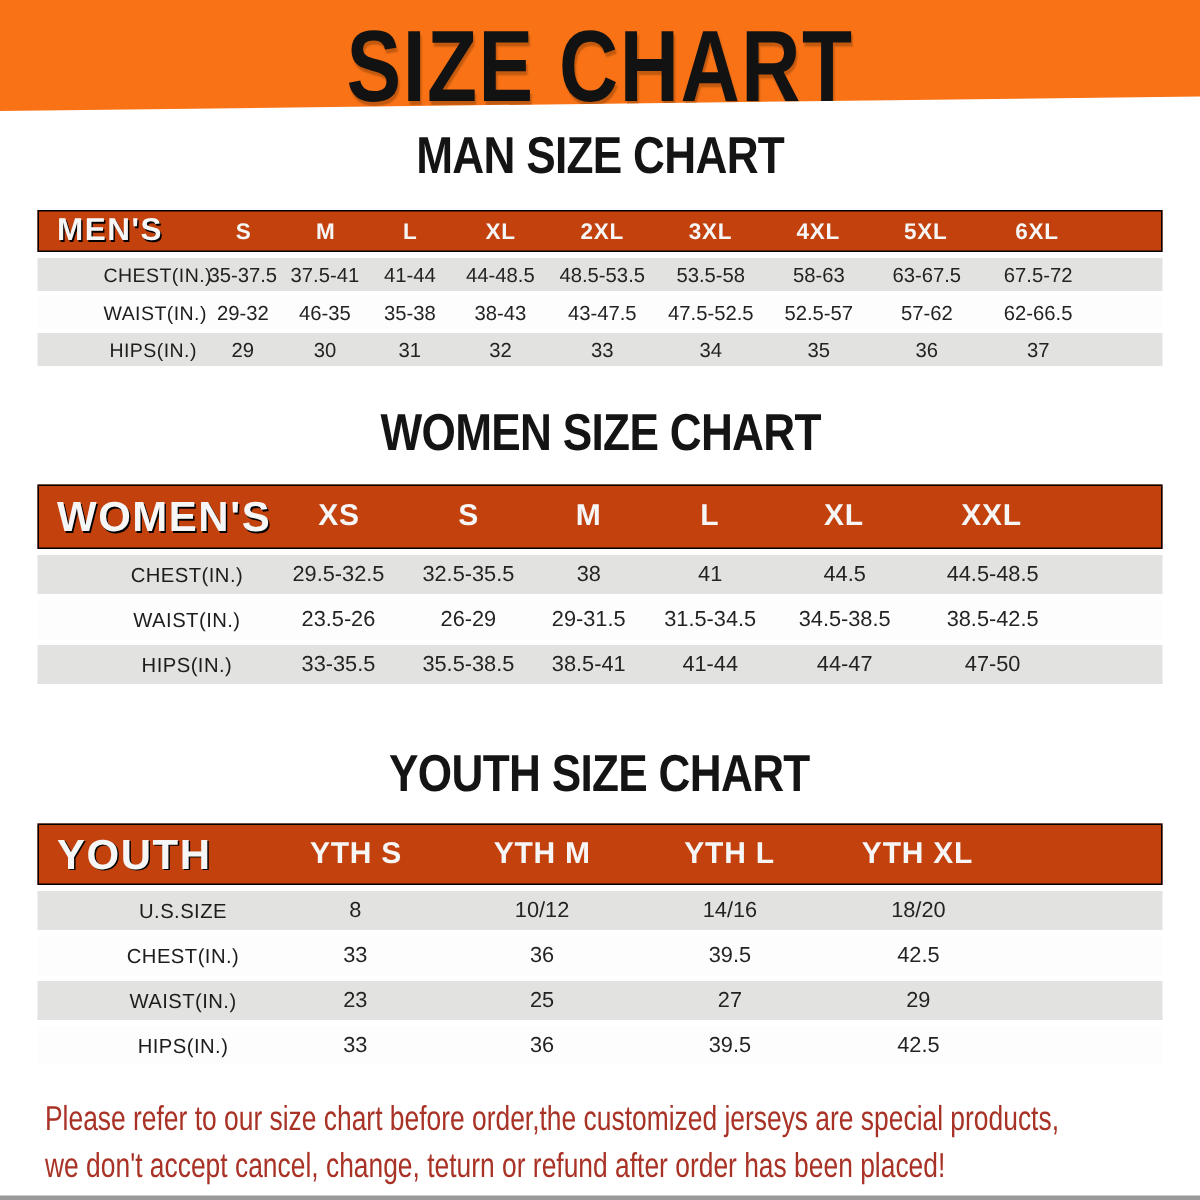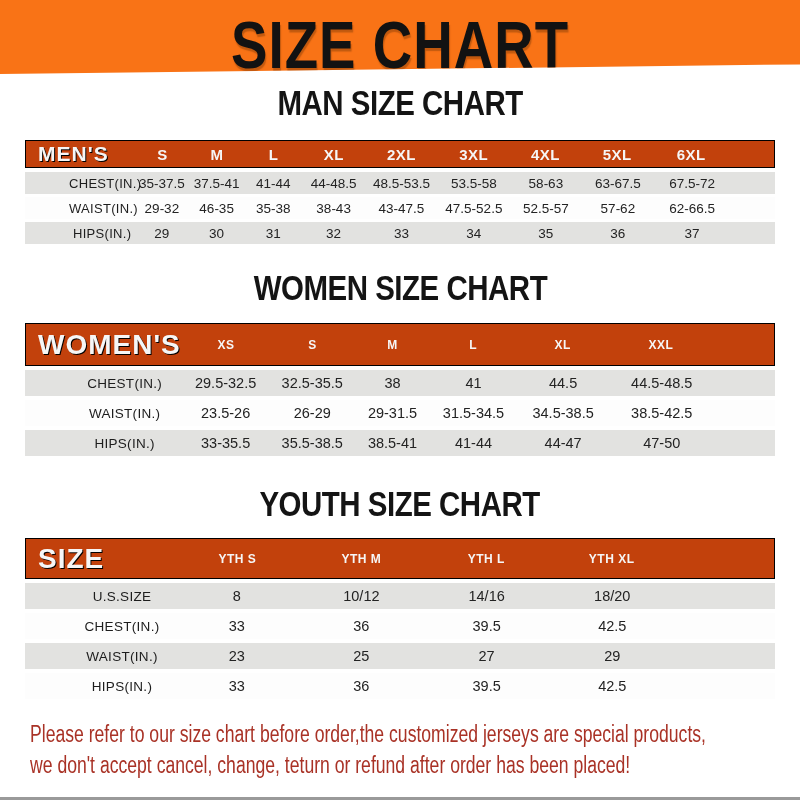--- a/index.html
+++ b/index.html
@@ -20,40 +20,40 @@
   }
 
   
   .sec-heading { text-align:center; height:38px; line-height:38px; }
   .sec-heading span {
     display:inline-block; font-weight:bold; font-size:31px; color:#141414;
     letter-spacing:-0.5px; transform:scale(0.95,1.12); transform-origin:50% 50%;
   }
   .h-man   { margin-top:11px; }
   .h-women { margin-top:26px; }
-  .h-youth { margin-top:30px; }
+  .h-youth { margin-top:41px; }
 
   
   .table-wrap { width:750px; margin-left:25px; }
   .t-man   { margin-top:17px; }
   .t-women { margin-top:15px; }
   .t-youth { margin-top:14px; }
 
   .trow { display:grid; align-items:center; width:100%; }
   .tbl-men   { grid-template-columns:14.7% 7.1% 7.5% 7.6% 8.5% 9.6% 9.7% 9.5% 9.7% 10.1%; }
   .tbl-women { grid-template-columns:20.7% 12.1% 11% 10.4% 11.2% 12.7% 13.6%; }
   .tbl-youth { grid-template-columns:20% 16.5% 16.7% 16.7% 16.8%; }
 
   .hrow { background:#c2410c; color:#f6f6f6; border:1px solid #000; }
   .t-man   .hrow { height:28px; margin-bottom:4px; }
   .t-women .hrow { height:43px; margin-bottom:4px; }
   .t-youth .hrow { height:41px; margin-bottom:4px; }
 
   .cell { text-align:center; white-space:nowrap; }
-  .hcell { font-size:12px; font-weight:bold; letter-spacing:0.5px; }
+  .hcell { font-size:20px; font-weight:bold; letter-spacing:0.5px; }
   .t-man .hcell { font-size:15px; }
   .corner {
     text-align:left; padding-left:12px; font-weight:bold; font-size:28px;
     letter-spacing:1px; text-shadow:1px 1px 0 #000;
   }
   .t-man .corner { font-size:21px; }
 
   .drow { background:#fdfdfd; margin-bottom:3px; color:#232323; }
   .t-man   .drow { height:22px; font-size:13.5px; }
   .t-women .drow { height:26px; margin-bottom:4px; font-size:14.5px; }
@@ -173,21 +173,21 @@
         <div class="cell value-cell">44-47</div>
         <div class="cell value-cell">47-50</div>
       </div>
     </div>
 
   <div class="sec-heading h-youth">
     <span>YOUTH SIZE CHART</span>
   </div>
   <div class="table-wrap t-youth">
       <div class="trow hrow tbl-youth">
-        <div class="cell hcell corner">SIZE</div>
+        <div class="cell hcell corner">YOUTH</div>
         <div class="cell hcell">YTH S</div>
         <div class="cell hcell">YTH M</div>
         <div class="cell hcell">YTH L</div>
         <div class="cell hcell">YTH XL</div>
       </div>
       <div class="trow drow tbl-youth shade">
         <div class="cell label-cell">U.S.SIZE</div>
         <div class="cell value-cell">8</div>
         <div class="cell value-cell">10/12</div>
         <div class="cell value-cell">14/16</div>

